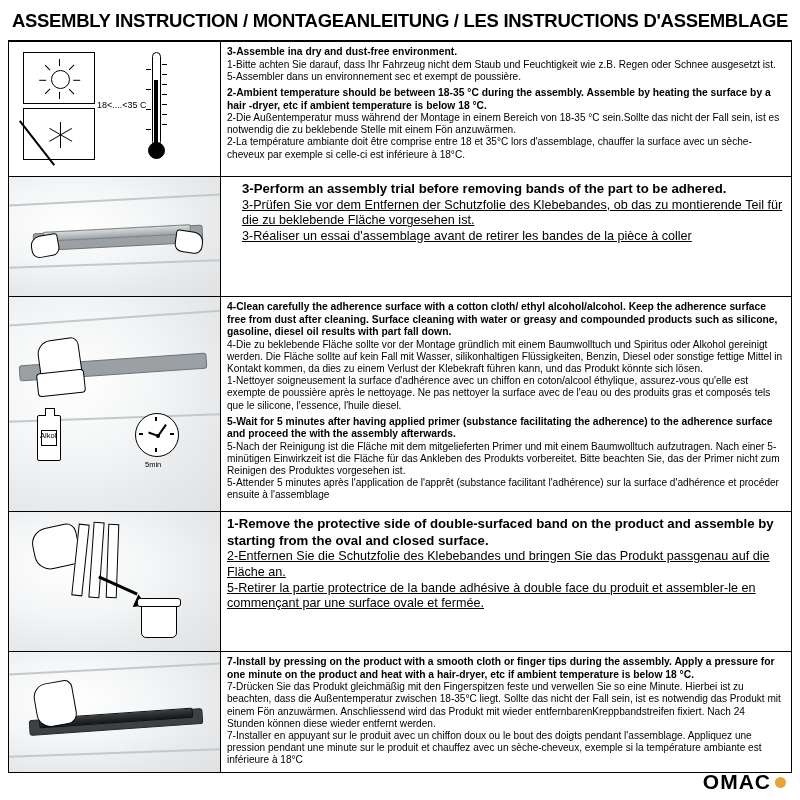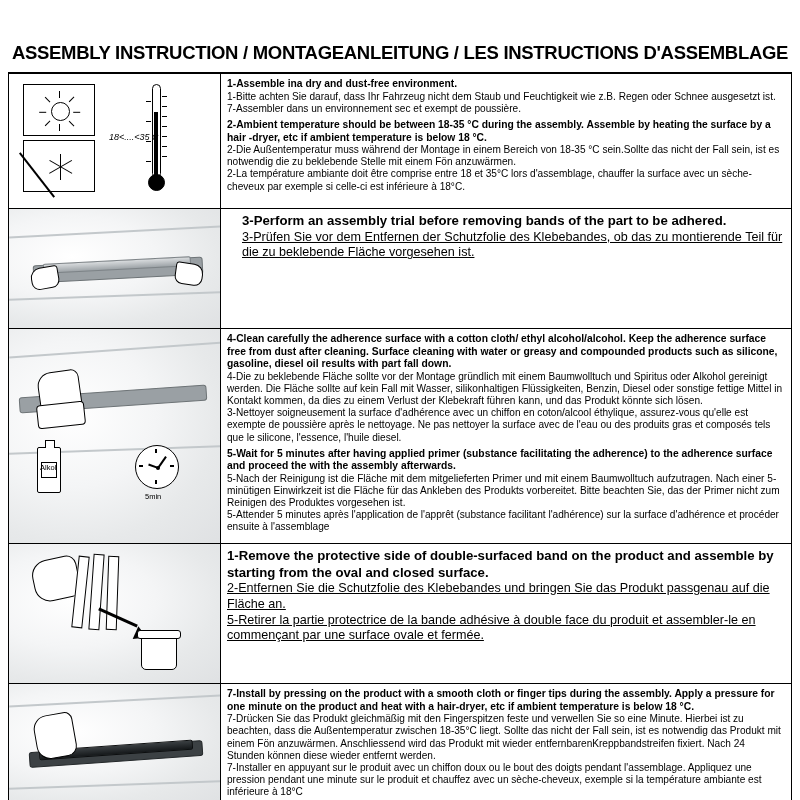--- a/index.html
+++ b/index.html
@@ -22,21 +22,20 @@
     box-sizing: border-box;
     position: relative;
   }
   .title {
     text-align: center;
     font-weight: bold;
     font-size: 18.5px;
     letter-spacing: -0.3px;
     padding: 10px 6px 8px 6px;
     color: #000;
-    margin-top: 32px;
   }
   .rule {
     height: 2px;
     background: #000;
     margin: 0 8px;
   }
   .rows {
     margin: 0 8px;
     border-left: 1.5px solid #000;
     border-right: 1.5px solid #000;
@@ -269,28 +268,28 @@
           <div class="tick" style="left:25px; top:44px;"></div>
           <div class="tick" style="left:25px; top:54px;"></div>
           <div class="tick" style="left:25px; top:64px;"></div>
           <div class="tick" style="left:25px; top:74px;"></div>
           <div class="tick" style="left:9px; top:19px;"></div>
           <div class="tick" style="left:9px; top:39px;"></div>
           <div class="tick" style="left:9px; top:59px;"></div>
           <div class="tick" style="left:9px; top:79px;"></div>
         </div>
 
-        <div class="lbl" style="left:100px; top:58px;font-style:italic;">18&lt;....&lt;35 C</div>
+        <div class="lbl" style="left:88px; top:58px;">18&lt;....&lt;35 C</div>
       </div>
 
       <div class="cell-txt">
         <div class="blk">
-          <div class="en">1-Assemble ina dry and dust-free environment.</div>
+          <div class="en">3-Assemble ina dry and dust-free environment.</div>
           <div class="de">1-Bitte achten Sie darauf, dass Ihr Fahrzeug nicht dem Staub und Feuchtigkeit wie z.B. Regen oder Schnee ausgesetzt ist.</div>
-          <div class="fr">7-Assembler dans un environnement sec et exempt de poussière.</div>
+          <div class="fr">5-Assembler dans un environnement sec et exempt de poussière.</div>
         </div>
         <div class="blk">
           <div class="en">2-Ambient temperature should be between 18-35 °C  during the assembly. Assemble by heating the surface by a hair -dryer, etc if ambient temperature is below 18 °C.</div>
           <div class="de">2-Die Außentemperatur muss während der Montage in einem Bereich von 18-35 °C  sein.Sollte das nicht der Fall sein, ist es notwendig die zu beklebende Stelle mit einem Fön anzuwärmen.</div>
           <div class="fr">2-La température ambiante doit être comprise entre 18 et 35°C lors d'assemblage, chauffer la surface avec un sèche-cheveux par exemple si celle-ci est inférieure à 18°C.</div>
         </div>
       </div>
     </div>
 
     <div class="row r2">
@@ -300,20 +299,21 @@
         <div class="car-line" style="left:0; top:86px; width:212px; transform:rotate(-2deg);"></div>
         <div class="sill" style="left:24px; top:52px; width:168px; height:16px; transform:rotate(-3deg); border-radius:3px;"></div>
         <div class="strip" style="left:34px; top:51px; width:146px; height:8px; transform:rotate(-3deg); border-radius:2px;"></div>
         <div class="hand-sil" style="left:22px; top:58px; width:26px; height:20px; border-radius:10px 3px 8px 8px; transform:rotate(-10deg);"></div>
         <div class="hand-sil" style="left:166px; top:54px; width:26px; height:20px; border-radius:3px 10px 8px 8px; transform:rotate(8deg);"></div>
       </div>
       <div class="cell-txt big">
         <div class="blk">
           <div class="en">3-Perform an assembly trial before removing bands of the part to be adhered.</div>
           <div class="de">3-Prüfen Sie vor dem Entfernen der Schutzfolie des Klebebandes, ob das zu montierende Teil für die zu beklebende Fläche vorgesehen ist.</div>
+          <div class="fr">3-Réaliser un essai d'assemblage avant de retirer les bandes de la pièce à coller</div>
         </div>
       </div>
     </div>
 
     <div class="row r3">
       <div class="cell-img">
         <div class="fade-car"></div>
         <div class="car-line" style="left:0; top:20px; width:212px; transform:rotate(-4deg);"></div>
         <div class="car-line" style="left:0; top:120px; width:212px; transform:rotate(-2deg);"></div>
         <div class="sill" style="left:10px; top:62px; width:186px; height:14px; transform:rotate(-4deg); border-radius:3px;"></div>
@@ -335,21 +335,21 @@
           <div class="tick" style="left:3px; top:19px; width:4px; height:2px;"></div>
           <div class="tick" style="left:34px; top:19px; width:4px; height:2px;"></div>
         </div>
         <div class="lbl sm" style="left:136px; top:163px;">5min</div>
       </div>
 
       <div class="cell-txt">
         <div class="blk">
           <div class="en">4-Clean carefully the adherence surface with a cotton cloth/ ethyl alcohol/alcohol. Keep the adherence surface free from dust after cleaning. Surface cleaning with water or greasy and compounded products such as silicone, gasoline, diesel oil results with part fall down.</div>
           <div class="de">4-Die zu beklebende Fläche sollte vor der Montage gründlich mit einem Baumwolltuch und Spiritus oder Alkohol gereinigt werden. Die Fläche sollte auf kein Fall mit Wasser, silikonhaltigen Flüssigkeiten, Benzin, Diesel oder sonstige fettige Mittel in Kontakt kommen, da dies zu einem Verlust der Klebekraft führen kann, und das Produkt könnte sich lösen.</div>
-          <div class="fr">3-Nettoyer soigneusement la surface d'adhérence avec un chiffon en coton/alcool éthylique, assurez-vous qu'elle est exempte de poussière après le nettoyage. Ne pas nettoyer la surface avec de l'eau ou des produits gras et composés tels que le silicone, l'essence, l'huile diesel.</div>
+          <div class="fr">1-Nettoyer soigneusement la surface d'adhérence avec un chiffon en coton/alcool éthylique, assurez-vous qu'elle est exempte de poussière après le nettoyage. Ne pas nettoyer la surface avec de l'eau ou des produits gras et composés tels que le silicone, l'essence, l'huile diesel.</div>
         </div>
         <div class="blk">
           <div class="en">5-Wait for 5 minutes after having applied primer (substance facilitating the adherence) to the adherence surface and proceed the with the assembly afterwards.</div>
           <div class="de">5-Nach der Reinigung ist die Fläche mit dem mitgelieferten Primer und mit einem Baumwolltuch aufzutragen. Nach einer 5-minütigen Einwirkzeit ist die Fläche für das Ankleben des Produkts vorbereitet. Bitte beachten Sie, das der Primer nicht zum Reinigen des Produktes vorgesehen ist.</div>
           <div class="fr">5-Attender 5 minutes après l'application de l'apprêt (substance facilitant l'adhérence) sur la surface d'adhérence et procéder ensuite à l'assemblage</div>
         </div>
       </div>
     </div>
 
     <div class="row r4">

